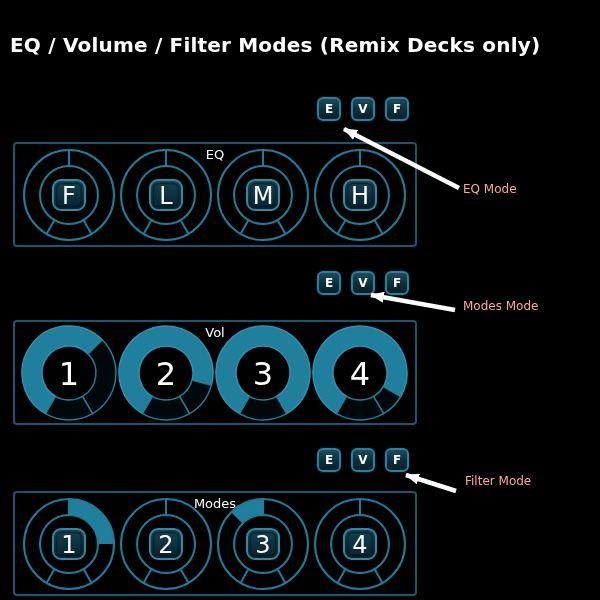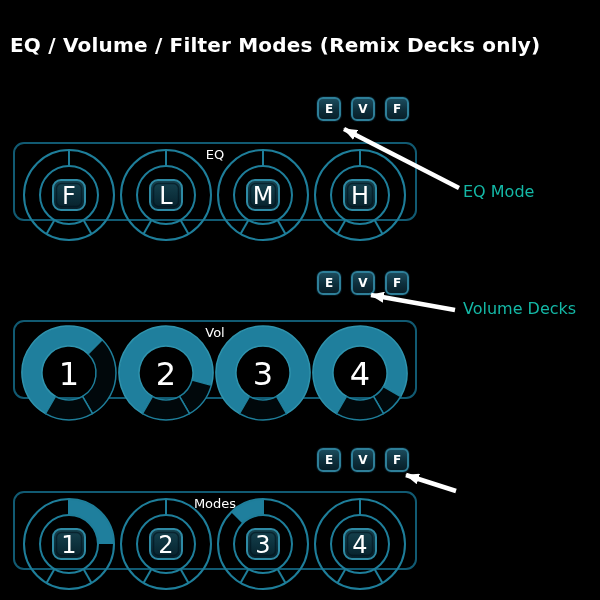--- a/index.html
+++ b/index.html
@@ -7,23 +7,23 @@
         font-family:"DejaVu Sans",sans-serif;margin-top:22px;}
   .title{position:absolute;left:10px;top:11px;color:#fff;font-size:20px;font-weight:bold;
          letter-spacing:.2px;white-space:nowrap;}
   .mode-row{position:absolute;left:317px;display:flex;gap:10px;}
   .mode-btn{box-sizing:border-box;width:24px;height:24px;border-radius:6px;
             border:2px solid #2E7F99;
             background:linear-gradient(180deg,#1B4B5C 0%,#0D2E3B 55%,#081F29 100%);
             color:#fff;font-family:"DejaVu Sans",sans-serif;font-size:12px;font-weight:600;
             display:flex;align-items:center;justify-content:center;padding:0;
             box-shadow:0 0 0 1px #04141B;}
-  .callout{position:absolute;color:#14b8a6;font-size:16px;white-space:nowrap;}
-  .panel{position:absolute;left:13px;width:404px;height:79px;box-sizing:border-box;
-         border:2px solid #115A72;border-radius:11px;background:#000;}
+  .callout{position:absolute;color:#fca5a5;font-size:12px;white-space:nowrap;}
+  .panel{position:absolute;left:13px;width:404px;height:105px;box-sizing:border-box;
+         border:2px solid #115A72;border-radius:4px;background:#000;}
   .panel-label{position:absolute;top:3px;left:50%;transform:translateX(-50%);
                color:#fff;font-size:13px;}
   .knob-row{position:absolute;left:0;top:0;right:0;bottom:0;}
   .knob-row svg{position:absolute;}
   .arrow-overlay{position:absolute;left:0;top:0;width:600px;height:600px;pointer-events:none;}
 </style>
 </head>
 <body>
 
 <div class="page">
@@ -80,21 +80,21 @@
           <text x="49" y="50" text-anchor="middle" dominant-baseline="central" fill="#fff" font-family="DejaVu Sans, sans-serif" font-size="24">H</text>
         </svg>
       </div>
   </div>
 
   <div class="mode-row" style="top:249px">
     <button class="mode-btn">E</button>
     <button class="mode-btn">V</button>
     <button class="mode-btn">F</button>
   </div>
-  <div class="callout" style="left:463px;top:277px">Volume Decks</div>
+  <div class="callout" style="left:463px;top:277px">Modes Mode</div>
   <div class="panel" style="top:298px">
     <div class="panel-label">Vol</div>
     <div class="knob-row">
         <svg width="98" height="98" viewBox="0 0 98 98" style="left: 5px; top: 2px;">
           <path d="M 25.50 89.70 A 47 47 0 1 1 82.23 15.77 L 68.09 29.91 A 27 27 0 1 0 35.50 72.38 Z" fill="#1F7F9D" stroke="#2F93AD" stroke-width="1.5" stroke-linejoin="round"></path>
           <path d="M 82.23 15.77 A 47 47 0 0 1 72.50 89.70 L 62.50 72.38 A 27 27 0 0 0 68.09 29.91 Z" fill="#01080B" stroke="#1E7E9A" stroke-width="1.5" stroke-linejoin="round"></path>
           <path d="M 72.50 89.70 A 47 47 0 0 1 25.50 89.70 L 35.50 72.38 A 27 27 0 0 0 62.50 72.38 Z" fill="#01080B" stroke="#1E7E9A" stroke-width="1.5" stroke-linejoin="round"></path>
           <text x="49" y="50" text-anchor="middle" dominant-baseline="central" fill="#fff" font-family="DejaVu Sans, sans-serif" font-size="32">1</text>
         </svg>
         <svg width="98" height="98" viewBox="0 0 98 98" style="left: 102px; top: 2px;">
@@ -115,20 +115,21 @@
           <text x="49" y="50" text-anchor="middle" dominant-baseline="central" fill="#fff" font-family="DejaVu Sans, sans-serif" font-size="32">4</text>
         </svg>
       </div>
   </div>
 
   <div class="mode-row" style="top:426px">
     <button class="mode-btn">E</button>
     <button class="mode-btn">V</button>
     <button class="mode-btn">F</button>
   </div>
+  <div class="callout" style="left:465px;top:452px">Filter Mode</div>
   <div class="panel" style="top:469px">
     <div class="panel-label">Modes</div>
     <div class="knob-row">
         <svg width="98" height="98" viewBox="0 0 98 98" style="left: 5px; top: 2px;">
           <path d="M 49.00 4.00 A 45 45 0 0 1 94.00 49.00 L 78.00 49.00 A 29 29 0 0 0 49.00 20.00 Z" fill="#1F7F9D"></path>
           <circle cx="49" cy="49" r="45" fill="none" stroke="#1E7E9A" stroke-width="2"></circle>
           <circle cx="49" cy="49" r="29" fill="none" stroke="#1E7E9A" stroke-width="2"></circle>
           <line x1="49.00" y1="20.00" x2="49.00" y2="4.00" stroke="#1E7E9A" stroke-width="2"></line>
           <line x1="63.50" y1="74.11" x2="71.50" y2="87.97" stroke="#1E7E9A" stroke-width="2"></line>
           <line x1="34.50" y1="74.11" x2="26.50" y2="87.97" stroke="#1E7E9A" stroke-width="2"></line>

